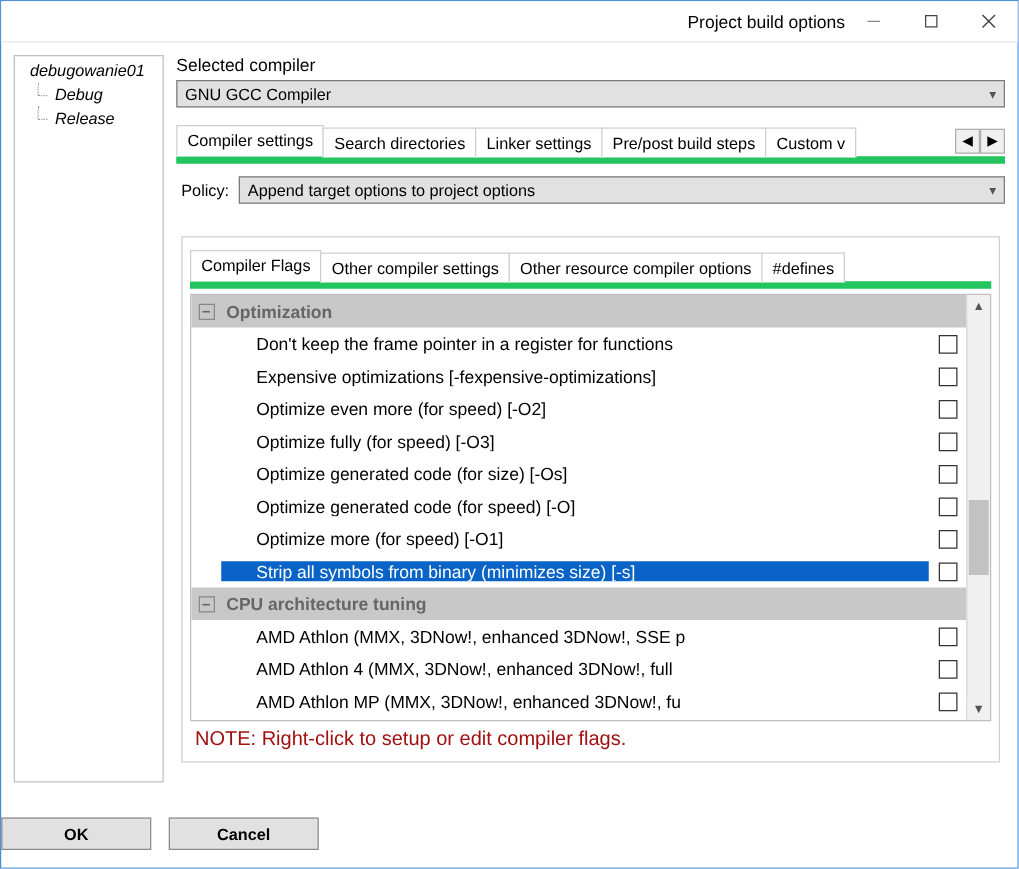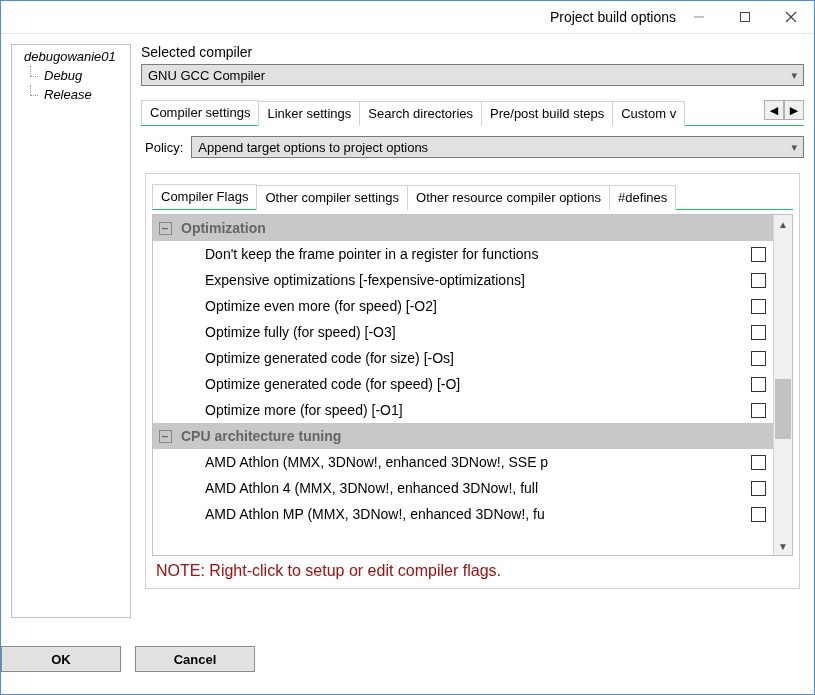--- a/index.html
+++ b/index.html
@@ -12,29 +12,29 @@
   .tree{width:120px;border:1px solid #c0c0c0;background:#fff;font-size:13px;padding-top:2px;box-sizing:border-box;}
   .tree .item{padding:2px 4px 2px 12px;white-space:nowrap;font-style:italic;}
   .tree .item.child{padding-left:32px;position:relative;}
   .tree .item.child::before{content:"";position:absolute;left:18px;top:0;bottom:50%;border-left:1px dotted #999;}
   .tree .item.child::after{content:"";position:absolute;left:18px;top:50%;width:8px;border-top:1px dotted #999;}
   .tree .item.child.last::before{bottom:50%;}
   .main{flex:1;display:flex;flex-direction:column;}
   .fieldset-label{font-size:14px;margin-bottom:4px;}
   .combo{display:flex;align-items:center;justify-content:space-between;border:1px solid #7a7a7a;background:#e1e1e1;padding:3px 6px;height:22px;box-sizing:border-box;}
   .combo .arrow{font-size:11px;color:#555;}
-  .tab-row{display:flex;border-bottom:1px solid #22c55e;position:relative;}
+  .tab-row{display:flex;align-items:center;border-bottom:6px solid #22c55e;position:relative;}
   .tab-row.secondary{margin-top:4px;}
   .tab{padding:4px 8px;border:1px solid #d0d0d0;border-bottom:none;background:#fff;margin-right:-1px;position:relative;top:1px;white-space:nowrap;}
   .tab.active{background:#fff;border-bottom:1px solid #fff;top:0;}
   .tab-scroll{margin-left:auto;display:flex;}
   .tab-scroll div{width:18px;height:18px;border:1px solid #b0b0b0;background:#f0f0f0;display:flex;align-items:center;justify-content:center;font-size:11px;}
   .policy-row{display:flex;align-items:center;gap:8px;margin:10px 0 10px 4px;}
   .policy-row .combo{flex:1;}
-  .inner-panel{border:1px solid #d0d0d0;margin:5px 4px;padding:6px 6px 6px 6px;}
+  .inner-panel{border:1px solid #d0d0d0;margin:16px 4px;padding:6px 6px 6px 6px;}
   .flags-grid{border:1px solid #c0c0c0;height:340px;display:flex;}
   .flags-scroll{flex:1;overflow:hidden;}
   .flags-row{display:flex;align-items:center;height:26px;font-size:14px;}
   .flags-row.group{background:#c8c8c8;color:#666;font-weight:600;}
   .flags-row .exp{width:24px;display:flex;align-items:center;justify-content:center;font-family:monospace;}
   .flags-row .exp .box{width:11px;height:11px;border:1px solid #888;display:flex;align-items:center;justify-content:center;font-size:11px;line-height:1;}
   .flags-row .label{flex:1;padding-left:4px;overflow:hidden;white-space:nowrap;}
   .flags-row.item .label{padding-left:28px;}
   .flags-row .check{width:30px;display:flex;align-items:center;justify-content:center;}
   .flags-row .check .cb{width:13px;height:13px;border:1px solid #333;background:#fff;}
@@ -87,22 +87,22 @@
     <div class="main">
 
       <div class="fieldset-label">Selected compiler</div>
       <div class="combo">
         <span>GNU GCC Compiler</span>
         <span class="arrow">▾</span>
       </div>
 
       <div class="tab-row" style="margin-top:14px;">
         <div class="tab active">Compiler settings</div>
+        <div class="tab">Search directories</div>
         <div class="tab">Linker settings</div>
-        <div class="tab">Search directories</div>
         <div class="tab">Pre/post build steps</div>
         <div class="tab">Custom v</div>
         <div class="tab-scroll">
           <div>
               <span>◀</span>
             </div>
           <div>
               <span>▶</span>
             </div>
         </div>
@@ -177,20 +177,27 @@
                   <div class="cb"></div>
                 </div>
               </div>
             <div class="flags-row item">
                 <div class="exp"></div>
                 <div class="label">Optimize more (for speed)  [-O1]</div>
                 <div class="check">
                   <div class="cb"></div>
                 </div>
               </div>
+            <div class="flags-row item selected">
+                <div class="exp"></div>
+                <div class="label">Strip all symbols from binary (minimizes size)  [-s]</div>
+                <div class="check">
+                  <div class="cb"></div>
+                </div>
+              </div>
 
             <div class="flags-row group">
               <div class="exp">
                   <div class="box">−</div>
                 </div>
               <div class="label">CPU architecture tuning</div>
               <div class="check"></div>
             </div>
             <div class="flags-row item">
                 <div class="exp"></div>

